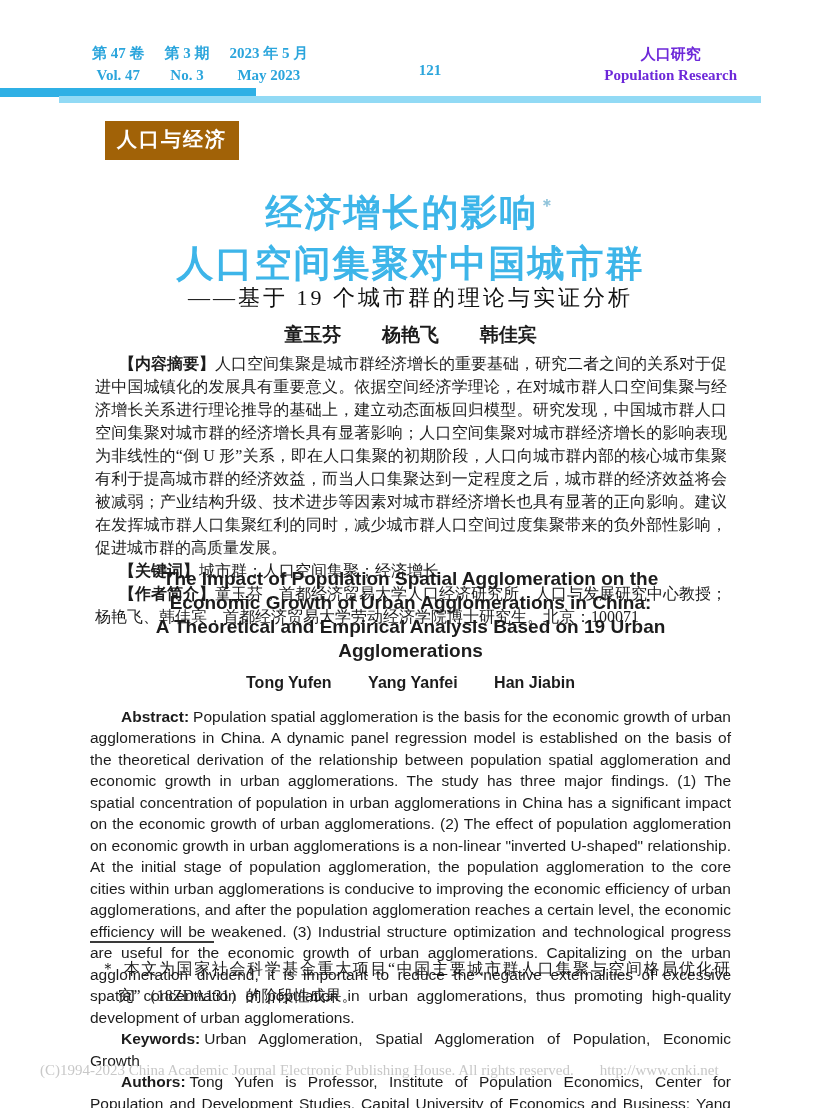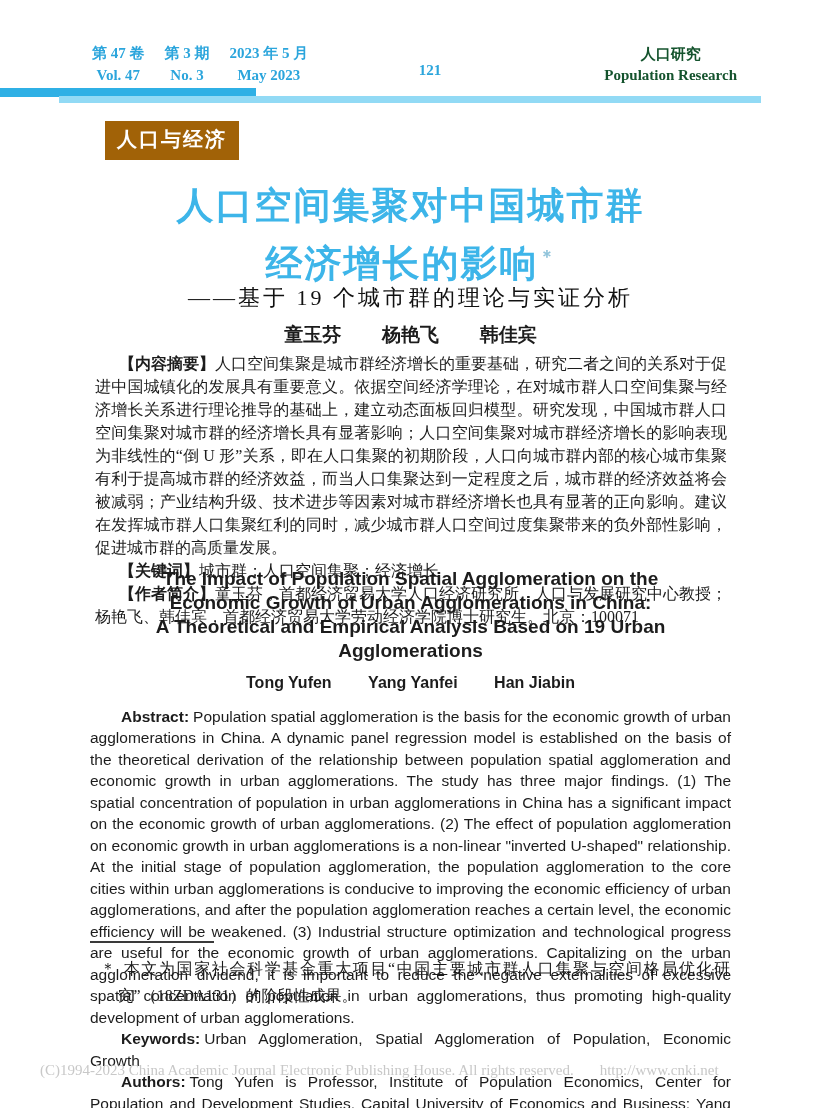--- a/index.html
+++ b/index.html
@@ -33,21 +33,21 @@
     top: 62px; left: 400px; width: 60px;
     text-align: center;
     color: #2ba5dc;
     font-weight: bold;
     font-size: 15px;
   }
   .hdr-right {
     position: absolute;
     top: 44px; right: 84px;
     text-align: center;
-    color: #14532d;
+    color: #6d28d9;
     font-weight: bold;
     font-size: 15px;
     line-height: 21px;
   }
 
   .rule-dark {
     position: absolute;
     top: 88px; left: 0;
     width: 256px; height: 9px;
     background: #2fb0e5;
@@ -191,22 +191,22 @@
   <div class="hdr-right">
     <div>人口研究</div>
     <div>Population  Research</div>
   </div>
   <div class="rule-dark"></div>
   <div class="rule-light"></div>
 
   <div class="category-badge">人口与经济</div>
 
   <h1 class="title-cn">
+    <span class="tline"><span>经济增长的影响</span><sup>＊</sup></span>
     <span class="tline">人口空间集聚对中国城市群</span>
-    <span class="tline"><span>经济增长的影响</span><sup>＊</sup></span>
   </h1>
   <h2 class="subtitle-cn">——基于 19 个城市群的理论与实证分析</h2>
 
   <div class="authors-cn">
     <span>童玉芬</span>
     <span>杨艳飞</span>
     <span>韩佳宾</span>
   </div>
 
   <section class="cn-block">

